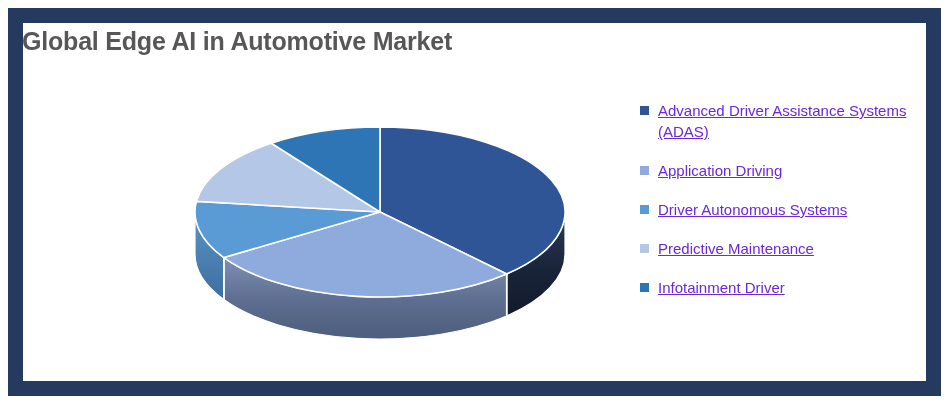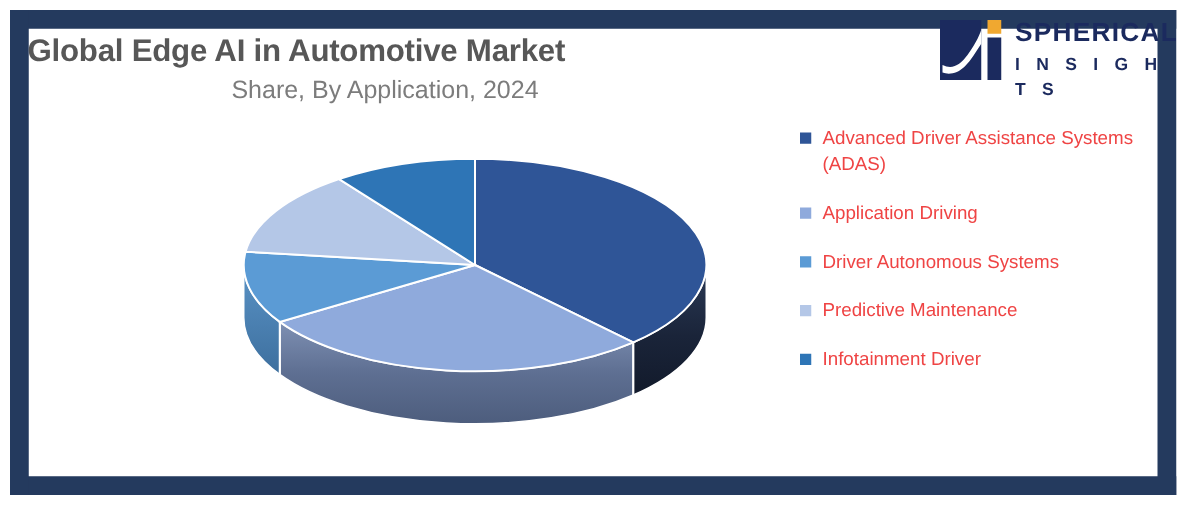--- a/index.html
+++ b/index.html
@@ -104,51 +104,37 @@
   }
   .legend-swatch {
     flex: 0 0 auto;
     width: 9px;
     height: 9px;
     margin-top: 6px;
     margin-right: 9px;
   }
   .legend-label {
     font-size: 15px;
-    color: #ef4444;
+    color: #6d28d9;
     line-height: 21px;
+    text-decoration: underline;
   }
 </style>
 </head>
 <body>
 
 <div id="infographic">
 
   <div class="frame-bar frame-top"></div>
   <div class="frame-bar frame-bottom"></div>
   <div class="frame-bar frame-left"></div>
   <div class="frame-bar frame-right"></div>
 
   <div class="title">Global Edge AI in Automotive Market</div>
-  <div class="subtitle">Share, By Application, 2024</div>
 
-  <div class="logo">
-    <div class="logo-mark">
-      <svg width="52" height="48" viewBox="0 0 52 48" xmlns="http://www.w3.org/2000/svg">
-        <path d="M0 0 H33 V48 H0 Z" fill="#1b2a5e"></path>
-        <path d="M2 36 C10 40 16 36 22 28 C27 21 31 14 33 8 L33 19 C29 25 25 32 20 37 C14 43 7 44 2 42 Z" fill="#ffffff"></path>
-        <rect x="38" y="0" width="11" height="11" fill="#f0a830"></rect>
-        <rect x="38" y="14" width="11" height="34" fill="#1b2a5e"></rect>
-      </svg>
-    </div>
-    <div class="logo-text">
-      <div class="logo-word-1">SPHERICAL</div>
-      <div class="logo-word-2">I N S I G H T S</div>
-    </div>
-  </div>
 
   <div id="pie-wrap">
     <svg id="pie-svg" viewBox="0 0 404 240" xmlns="http://www.w3.org/2000/svg">
       <defs>
         <linearGradient id="sideGradA" x1="0" y1="0" x2="0" y2="1">
           <stop offset="0%" stop-color="#2b3a57"></stop>
           <stop offset="55%" stop-color="#1a2439"></stop>
           <stop offset="100%" stop-color="#121a2b"></stop>
         </linearGradient>
         <linearGradient id="sideGradB" x1="0" y1="0" x2="0" y2="1">

